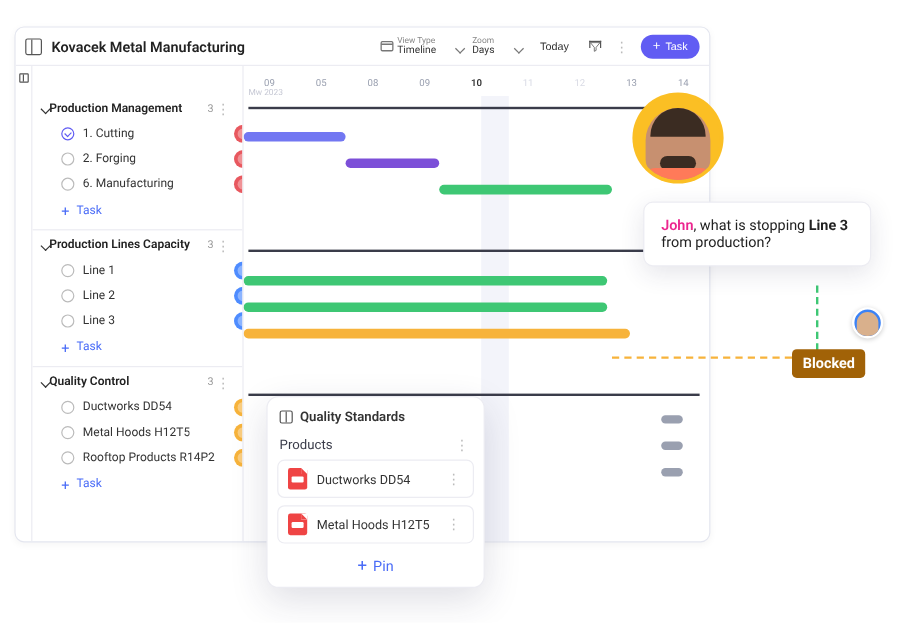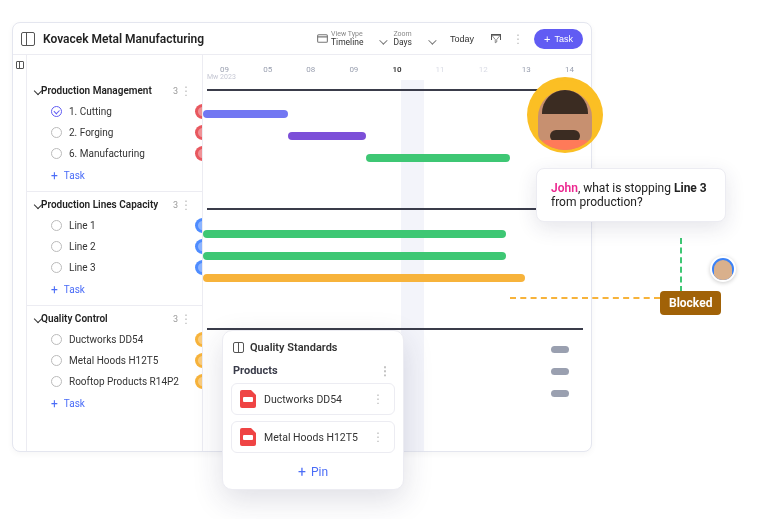--- a/index.html
+++ b/index.html
@@ -168,21 +168,21 @@
 
   
   .qs-card{
     position:absolute; left:222px; top:330px; width:182px;
     background:#fff; border:1px solid #ececf2; border-radius:10px;
     box-shadow:0 10px 30px rgba(40,40,80,.15); z-index:20;
     padding:8px;
   }
   .qs-title{display:flex;align-items:center;gap:6px;font-size:11px;font-weight:600;color:#333;padding:2px 2px 8px;}
   .qs-title .collapse-icon{width:11px;height:11px;}
-  .qs-sub{font-size:11px;font-weight:700;color:#3a3c4a;display:flex;justify-content:space-between;align-items:center;padding:2px 2px 6px;}
+  .qs-sub{font-size:11px;font-weight:400;color:#3a3c4a;display:flex;justify-content:space-between;align-items:center;padding:2px 2px 6px;}
   .qs-item{
     display:flex;align-items:center;gap:8px;
     border:1px solid #ececf2;border-radius:6px;padding:6px 8px;margin-bottom:6px;
     font-size:10.5px;color:#333;
   }
   .pdf-ic{width:16px;height:18px;background:#ef4444;border-radius:2px;position:relative;flex:0 0 16px;}
   .pdf-ic::before{content:"";position:absolute;right:0;top:0;border-top:5px solid #fff;border-left:5px solid #ef4444;}
   .pdf-ic::after{content:"";position:absolute;left:3px;right:3px;top:7px;height:5px;background:#fff;border-radius:1px;}
   .qs-pin{display:flex;justify-content:center;align-items:center;gap:5px;color:#4a6cf7;font-size:12px;padding:6px 0 2px;}
   .qs-pin .plus{font-size:14px;line-height:0;}

